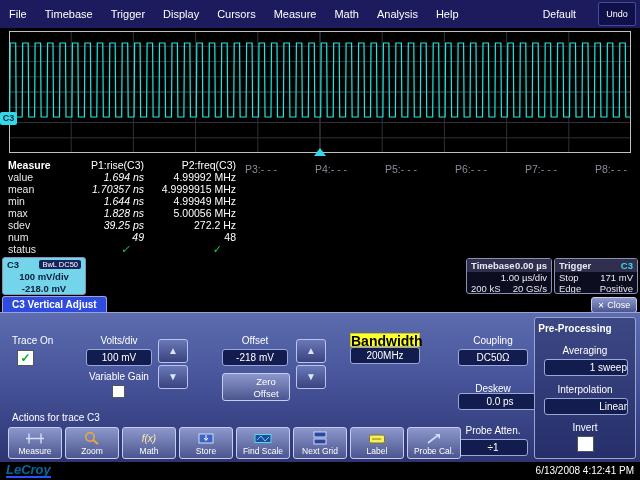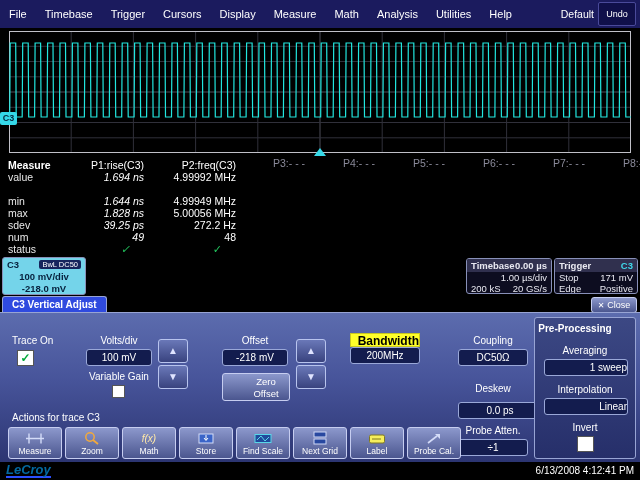--- a/index.html
+++ b/index.html
@@ -6,40 +6,40 @@
   html,body { width: 640px; height: 480px; }
   body {
     position: relative; overflow: hidden; background: #000;
     font-family: "Liberation Sans", sans-serif; color: #fff;
   }
   
   .menubar { position:absolute; top:0; left:0; width:640px; height:28px;
     background:#1b1b5e; display:flex; align-items:center; font-size:11px; }
   .menu-item { padding:0 9px; line-height:28px; white-space:nowrap; }
   .menu-spacer { flex:1; }
-  .default-label { margin-right:4px; font-size:10.5px; }
+  .default-label { margin-right:22px; font-size:10.5px; }
   .undo-btn { width:38px; height:24px; margin-right:4px; background:#10104a;
     border:1px solid #4a4a9a; color:#fff; font-size:9px; display:flex;
     align-items:center; justify-content:center; gap:3px; border-radius:2px; }
   
   .wave-area { position:absolute; top:28px; left:0; width:640px; height:129px; background:#000; }
   .wave-svg { position:absolute; left:9px; top:3px; }
   .chan-marker { position:absolute; left:0; top:84px; width:17px; height:13px;
     background:#35d8e8; color:#05283e; font-size:9px; font-weight:bold;
     text-align:center; line-height:13px; border-radius:2px; }
   .trig-marker { position:absolute; left:314px; top:120px; width:0; height:0;
     border-left:6px solid transparent; border-right:6px solid transparent;
     border-bottom:8px solid #35d8e8; }
   
   .measure-area { position:absolute; top:157px; left:0; width:640px; height:100px;
     background:#000; font-size:10.5px; }
   .m-title { position:absolute; left:8px; top:2px; font-weight:bold; }
   .m-h1 { position:absolute; left:66px; top:2px; width:78px; text-align:right; }
   .m-h2 { position:absolute; left:148px; top:2px; width:88px; text-align:right; }
-  .m-hx { position:absolute; top:0; width:50px; color:#8a8a9a;margin-left:28px; }
+  .m-hx { position:absolute; top:6px; width:50px; color:#8a8a9a; }
   .m-row { position:absolute; left:0; width:640px; height:12px; }
   .m-lab { position:absolute; left:8px; color:#e8e8e8; }
   .m-p1 { position:absolute; left:66px; width:78px; text-align:right;font-style:italic; }
   .m-p2 { position:absolute; left:148px; width:88px; text-align:right; }
   .m-status .m-p1, .m-status .m-p2 { color:#22c55e; font-size:11px; padding-right:14px; }
   
   .desc { position:absolute; border:1px solid #8890b8; border-radius:3px;
     font-size:9.5px; overflow:hidden; }
   .desc-dark { background:#0d0d20; color:#e8e8f0; }
   .desc .hdr { display:flex; justify-content:space-between; align-items:center;
@@ -63,21 +63,21 @@
     border-radius:3px; color:#fff; font-size:9px; display:flex; align-items:center;
     justify-content:center; gap:3px; }
   .dlg-panel { position:absolute; left:0; top:312px; width:640px; height:150px;
     background:linear-gradient(180deg,#5c6cae 0%,#47549a 45%,#2c3572 100%);
     border-top:1px solid #98a4d4; font-size:10px; }
   .lbl { position:absolute; color:#fff; }
   .lbl-c { text-align:center; }
   .valbox { position:absolute; background:#131c4e; color:#fff; border:1px solid #9aa8d8;
     border-radius:3px; height:17px; line-height:15px; text-align:center; font-size:10px; }
   .yellow-lbl { position:absolute; background:#ffff29; color:#000; font-weight:bold;
-    height:14px; line-height:14px; text-align:right; font-size:12px; border:1px solid #c8c820; }
+    height:14px; line-height:14px; text-align:left; font-size:14px; border:1px solid #c8c820; }
   .checkbox { position:absolute; background:#fff; border:1px solid #555;
     text-align:center; color:#00a838; font-weight:bold; }
   .cb-lg { width:17px; height:16px; font-size:12px; line-height:15px; }
   .cb-sm { width:13px; height:13px; font-size:10px; line-height:12px; }
   .spin { position:absolute; width:30px; height:24px;
     background:linear-gradient(180deg,#6a78b8,#39437f); border:1px solid #b8c4ee;
     border-radius:3px; color:#e0e4ff; font-size:10px; text-align:center; line-height:22px; }
   .btn { position:absolute; background:linear-gradient(180deg,#8c98cc,#4b568f);
     border:1px solid #c6cdf0; border-radius:3px; color:#fff; text-align:center;padding-left:20px; }
   .zero-btn { left:222px; top:60px; width:68px; height:28px; font-size:9.5px;
@@ -97,26 +97,25 @@
     font-style:italic; color:#0369a1; border-bottom:2px solid #2b50ff; line-height:13px; }
   .datetime { position:absolute; right:6px; top:3px; font-size:10px; color:#fff; }
 </style>
 </head>
 <body>
 
 <div class="menubar">
   <span class="menu-item">File</span>
   <span class="menu-item">Timebase</span>
   <span class="menu-item">Trigger</span>
+  <span class="menu-item">Display</span>
   <span class="menu-item">Cursors</span>
-  <span class="menu-item">Display</span>
   <span class="menu-item">Measure</span>
   <span class="menu-item">Math</span>
   <span class="menu-item">Analysis</span>
-  <span class="menu-item">Utilities</span>
   <span class="menu-item">Help</span>
   <span class="menu-spacer"></span>
   <span class="default-label">Default</span>
   <span class="undo-btn">
     <span>Undo</span>
 
   </span>
 </div>
 
 <div class="wave-area">
@@ -159,20 +158,25 @@
   <span class="m-hx" style="left:385px">P5:- - -</span>
   <span class="m-hx" style="left:455px">P6:- - -</span>
   <span class="m-hx" style="left:525px">P7:- - -</span>
   <span class="m-hx" style="left:595px">P8:- - -</span>
 
   <div class="m-row" style="top:14px">
     <span class="m-lab">value</span>
     <span class="m-p1">1.694 ns</span>
     <span class="m-p2">4.99992 MHz</span>
   </div>
+  <div class="m-row" style="top:26px">
+    <span class="m-lab">mean</span>
+    <span class="m-p1">1.70357 ns</span>
+    <span class="m-p2">4.9999915 MHz</span>
+  </div>
   <div class="m-row" style="top:38px">
     <span class="m-lab">min</span>
     <span class="m-p1">1.644 ns</span>
     <span class="m-p2">4.99949 MHz</span>
   </div>
   <div class="m-row" style="top:50px">
     <span class="m-lab">max</span>
     <span class="m-p1">1.828 ns</span>
     <span class="m-p2">5.00056 MHz</span>
   </div>
@@ -267,21 +271,21 @@
     <span>▼</span>
   </div>
 
   <div class="yellow-lbl" style="left:350px;top:20px;width:70px">Bandwidth</div>
   <div class="valbox" style="left:350px;top:34px;width:70px">200MHz</div>
 
   <span class="lbl lbl-c" style="left:458px;top:22px;width:70px">Coupling</span>
   <div class="valbox" style="left:458px;top:36px;width:70px">DC50Ω</div>
 
   <span class="lbl lbl-c" style="left:458px;top:70px;width:70px">Deskew</span>
-  <div class="valbox" style="left:458px;top:89px;width:84px">0.0 ps</div>
+  <div class="valbox" style="left:458px;top:80px;width:84px">0.0 ps</div>
 
   <span class="lbl lbl-c" style="left:452px;top:112px;width:82px">Probe Atten.</span>
   <div class="valbox" style="left:458px;top:126px;width:70px">÷1</div>
 
   <span class="lbl" style="left:12px;top:99px">Actions for trace C3</span>
 
   <div class="preproc">
     <span class="lbl lbl-c" style="left:0;top:5px;width:80px;font-weight:bold">Pre-Processing</span>
     <span class="lbl lbl-c" style="left:0;top:27px;width:100px">Averaging</span>
     <div class="valbox" style="top:41px">1 sweep</div>

